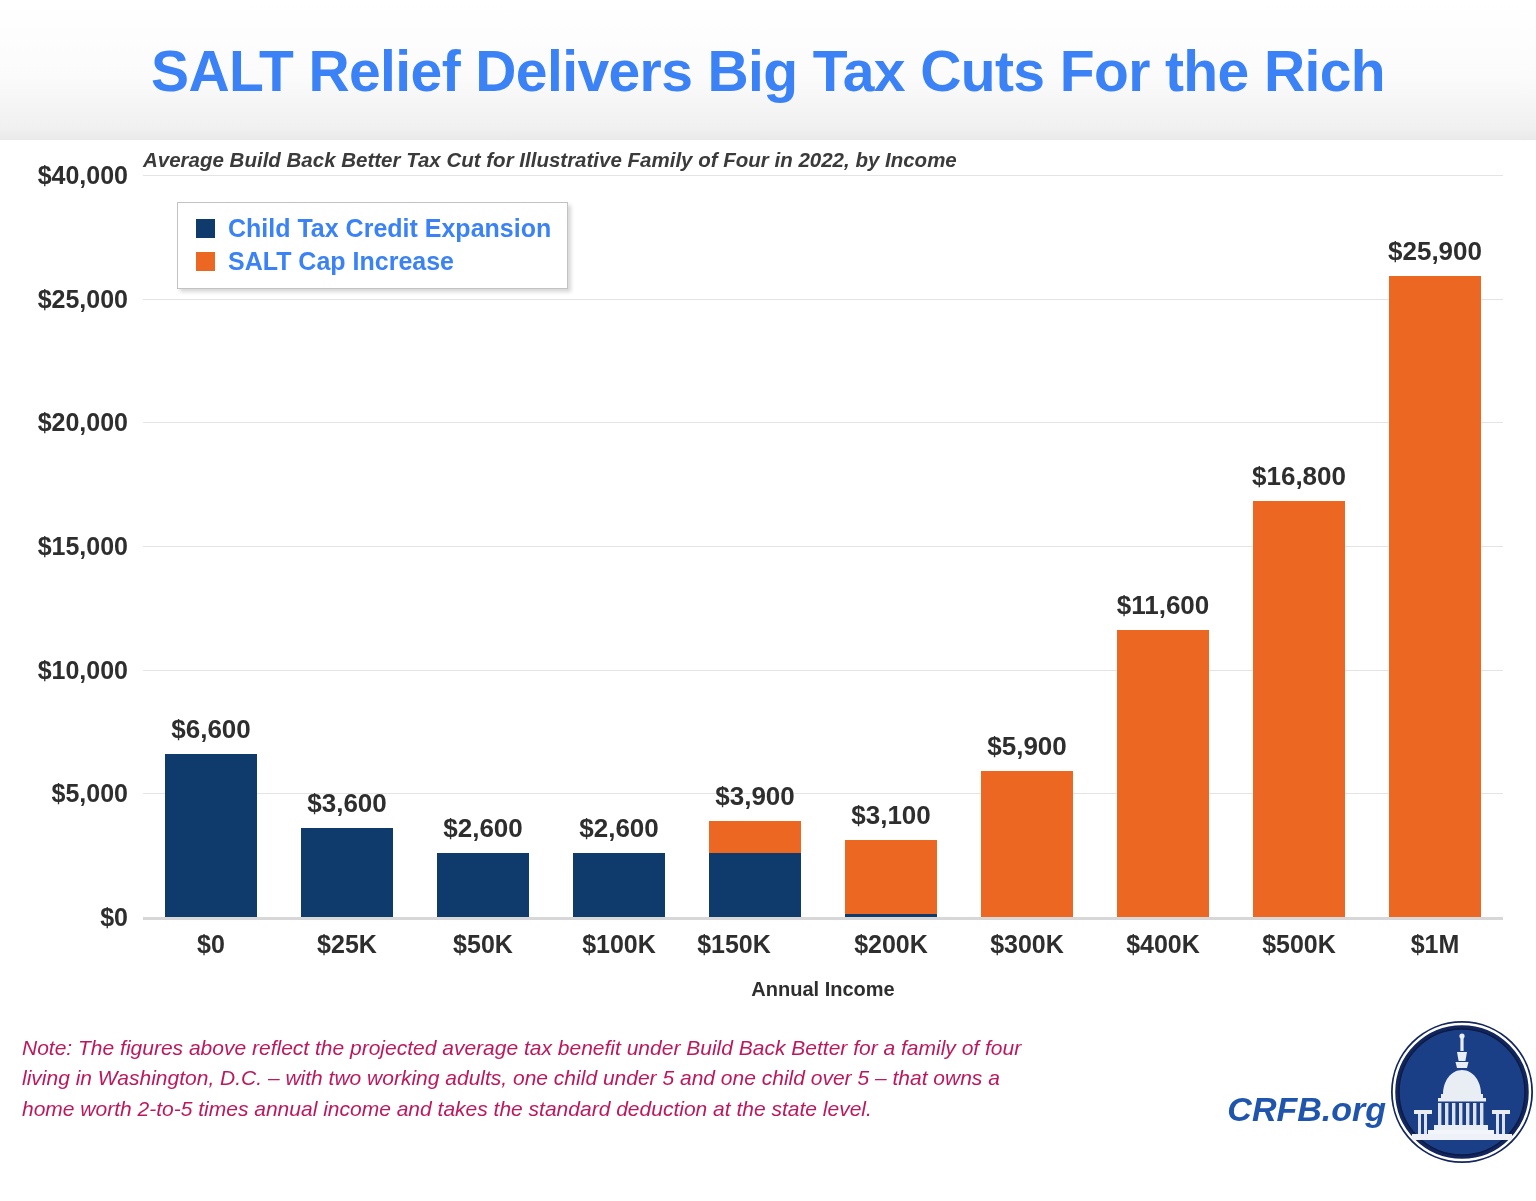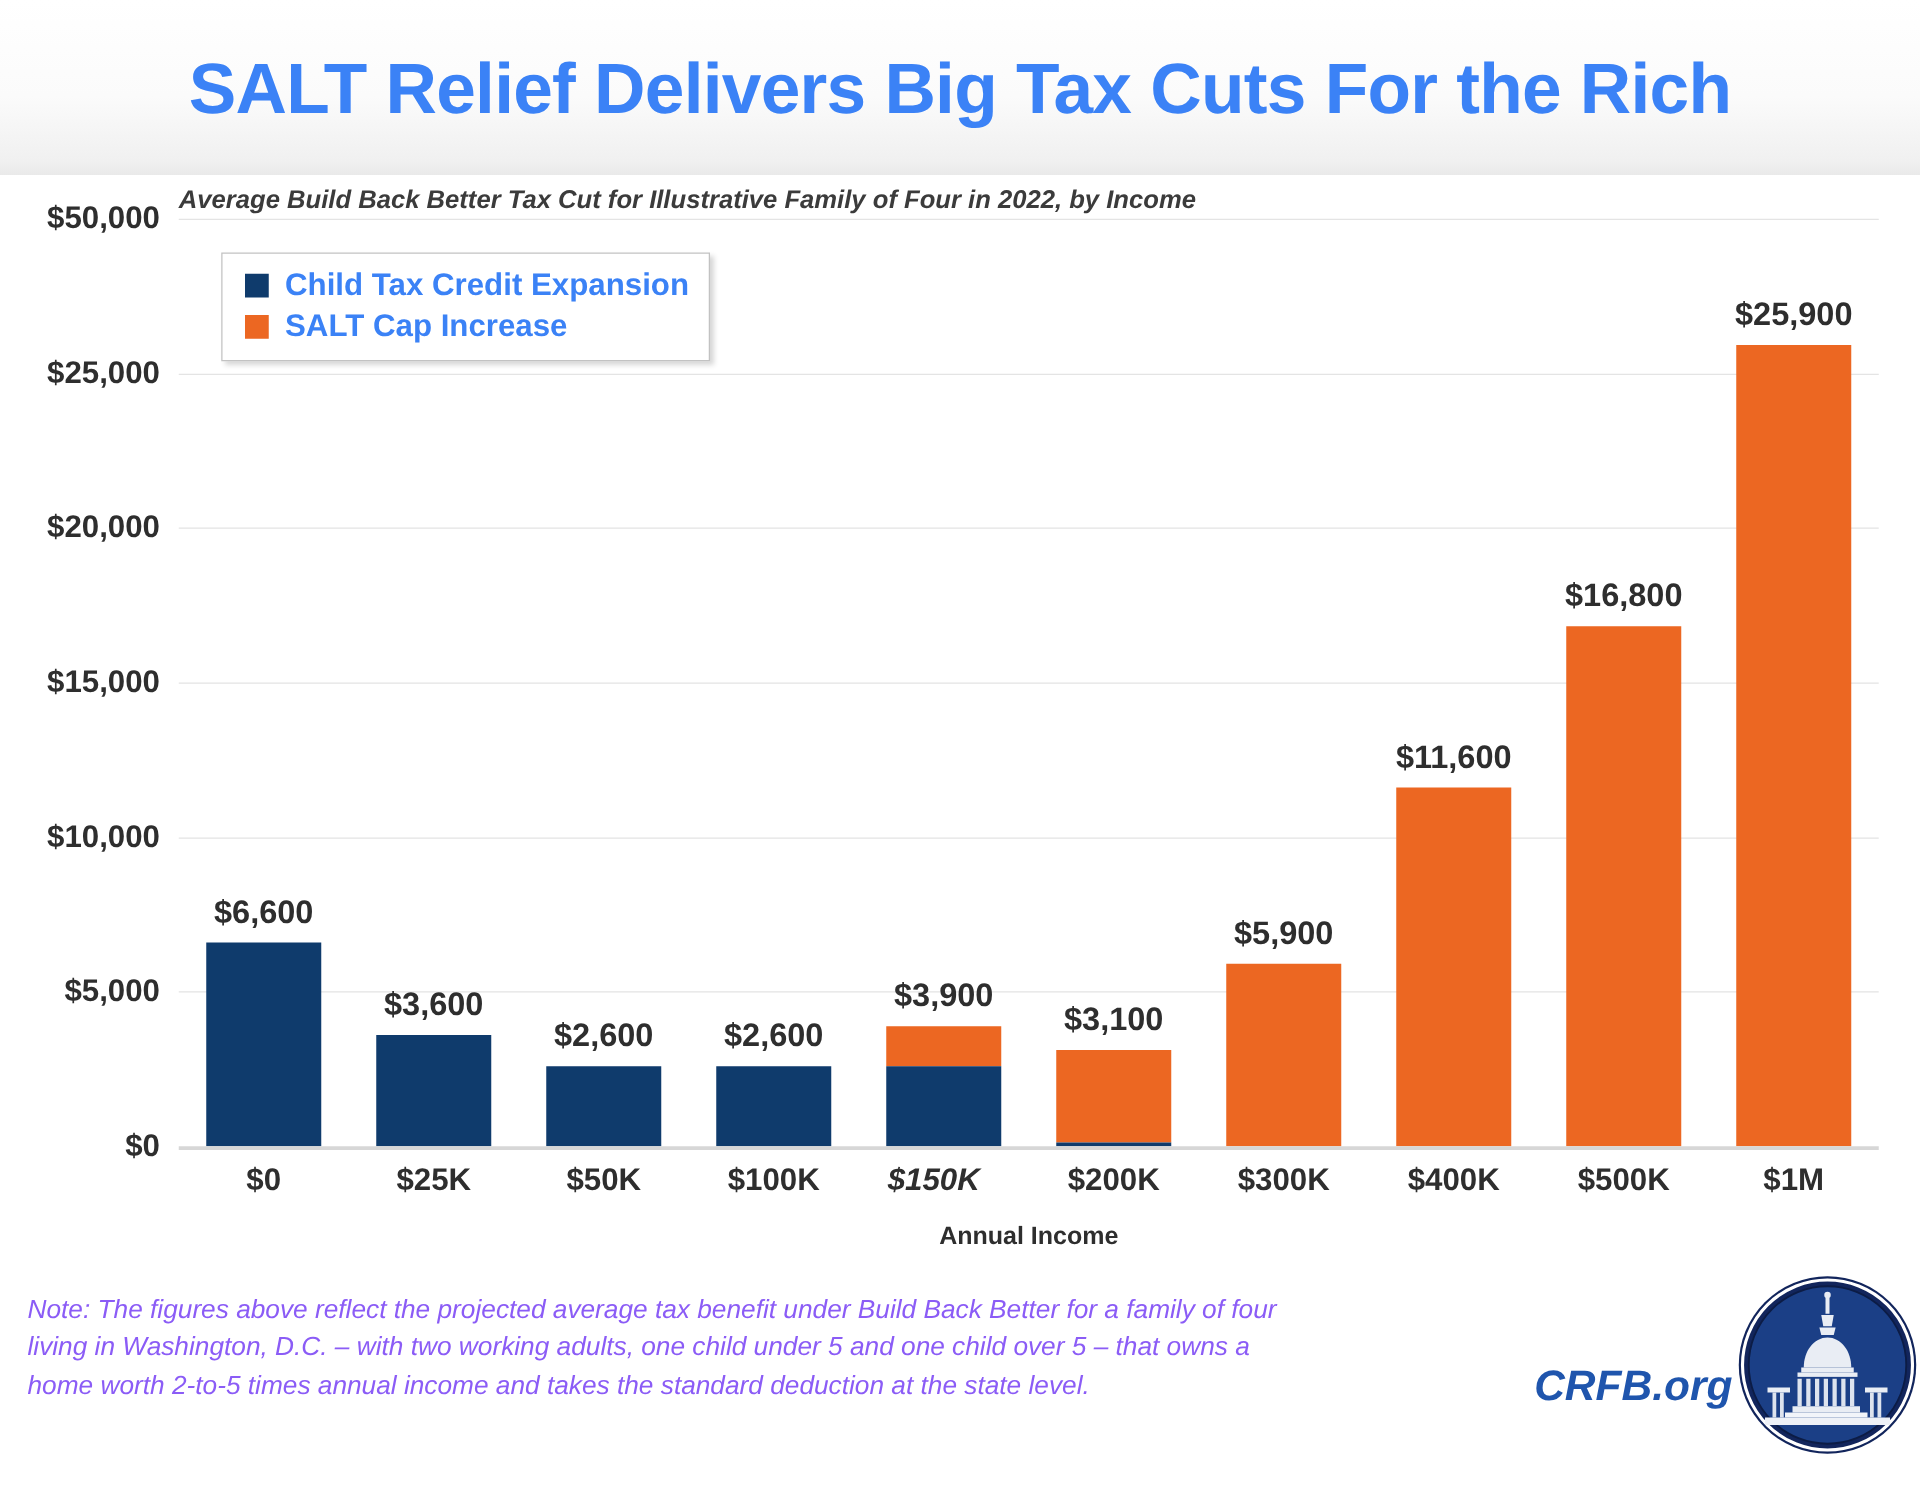--- a/index.html
+++ b/index.html
@@ -156,21 +156,21 @@
   }
 
   
   #footnote {
     position: absolute;
     left: 22px;
     top: 1033px;
     width: 1140px;
     font-size: 21px;
     font-style: italic;
-    color: #8b5cf6;
+    color: #be185d;
     line-height: 1.45;
   }
   #footnote div { white-space: nowrap; }
 
   #logo-wrap {
     position: absolute;
     left: 1196px;
     top: 1012px;
     width: 320px;
     height: 160px;
@@ -201,21 +201,21 @@
 <div id="chart-title">SALT Relief Delivers Big Tax Cuts For the Rich</div>
 <div id="chart-subtitle">Average Build Back Better Tax Cut for Illustrative Family of Four in 2022, by Income</div>
 
 <div id="y-axis">
     <div class="y-tick" style="top: 917px;">$0</div>
     <div class="y-tick" style="top: 793.333px;">$5,000</div>
     <div class="y-tick" style="top: 669.667px;">$10,000</div>
     <div class="y-tick" style="top: 546px;">$15,000</div>
     <div class="y-tick" style="top: 422.333px;">$20,000</div>
     <div class="y-tick" style="top: 298.667px;">$25,000</div>
-    <div class="y-tick" style="top: 175px;">$50,000</div>
+    <div class="y-tick" style="top: 175px;">$40,000</div>
   </div>
 
 <div id="plot-area">
   <div id="gridlines">
       <div class="gridline" style="top: 618.333px;"></div>
       <div class="gridline" style="top: 494.667px;"></div>
       <div class="gridline" style="top: 371px;"></div>
       <div class="gridline" style="top: 247.333px;"></div>
       <div class="gridline" style="top: 123.667px;"></div>
       <div class="gridline" style="top: 0px;"></div>
@@ -264,21 +264,21 @@
         <div class="bar-label" style="bottom: 649.593px;">$25,900</div>
       </div>
     </div>
 </div>
 <div id="axis-baseline"></div>
 <div id="x-ticks">
     <div class="x-tick" style="left: 111px;">$0</div>
     <div class="x-tick" style="left: 247px;">$25K</div>
     <div class="x-tick" style="left: 383px;">$50K</div>
     <div class="x-tick" style="left: 519px;">$100K</div>
-    <div class="x-tick" style="left: 647px; font-style: italic;">$150K</div>
+    <div class="x-tick" style="left: 634px;">$150K</div>
     <div class="x-tick" style="left: 791px;">$200K</div>
     <div class="x-tick" style="left: 927px;">$300K</div>
     <div class="x-tick" style="left: 1063px;">$400K</div>
     <div class="x-tick" style="left: 1199px;">$500K</div>
     <div class="x-tick" style="left: 1335px;">$1M</div>
   </div>
 <div id="x-axis-title">Annual Income</div>
 
 <div id="legend">
     <div class="legend-row">

